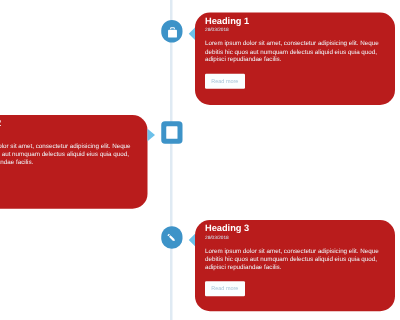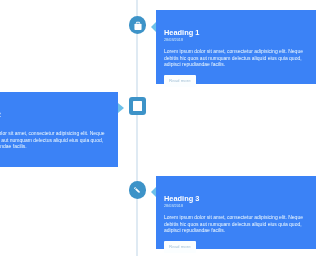--- a/index.html
+++ b/index.html
@@ -3,21 +3,21 @@
 <meta charset="utf-8">
 <style>
   html,body{margin:0;padding:0;width:256px;height:256px;overflow:hidden;background:#ffffff;}
   body{font-family:"Liberation Sans",sans-serif;}
   .timeline{position:absolute;left:-42.5px;top:0;width:358px;height:256px;}
   .axis{position:absolute;left:178.9px;top:0;width:2px;height:256px;background:#dfeaf3;}
   .node{position:absolute;width:17.5px;height:17.5px;left:171px;background:#3d93c8;display:flex;align-items:center;justify-content:center;z-index:3;}
   .node.circ{border-radius:50%;}
   .node.sq{border-radius:3px;}
   .inner{background:#ffffff;}
-  .panel{position:absolute;background:#3b82f6;border-radius:0;box-sizing:border-box;padding:19px 8px 0 8px;}
+  .panel{position:absolute;background:#b91c1c;border-radius:12px;box-sizing:border-box;padding:3px 8px 0 8px;}
   .left{left:0;width:160px;}
   .right{left:198.5px;width:160px;}
   .arrow{position:absolute;width:0;height:0;z-index:2;}
   .arrow-l{border-top:5px solid transparent;border-bottom:5px solid transparent;border-right:5.5px solid #6cc0e9;left:193px;}
   .arrow-r{border-top:5px solid transparent;border-bottom:5px solid transparent;border-left:6.5px solid #6cc0e9;left:160px;}
   h3{color:#ffffff;font-weight:bold;font-size:7.4px;margin:0;line-height:7.4px;}
   .date{color:#d3ecf9;font-size:3.8px;margin:2px 0 0 0;line-height:4px;}
   p.body{color:#f0fafe;font-size:5px;line-height:6.5px;margin:6px 0 0 0;}
   .btn{display:inline-block;border:none;color:#a8c4d8;font-size:4.4px;padding:0 5px;border-radius:1px;background:#fbfeff;margin-top:7.5px;height:12px;line-height:12px;}
 </style>

